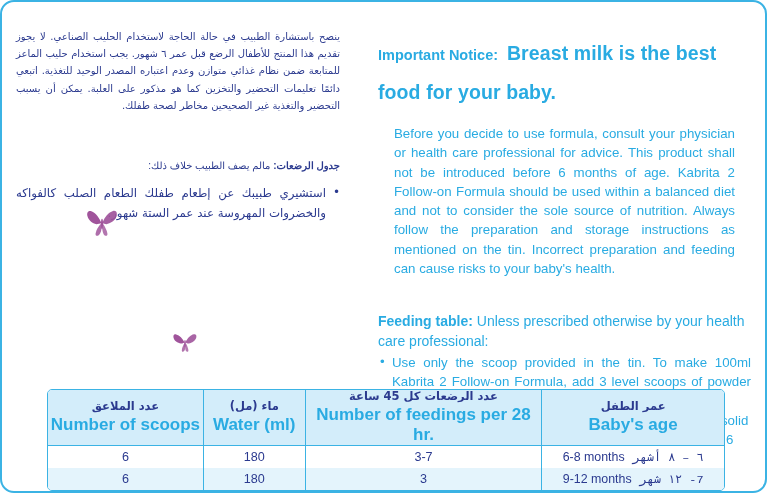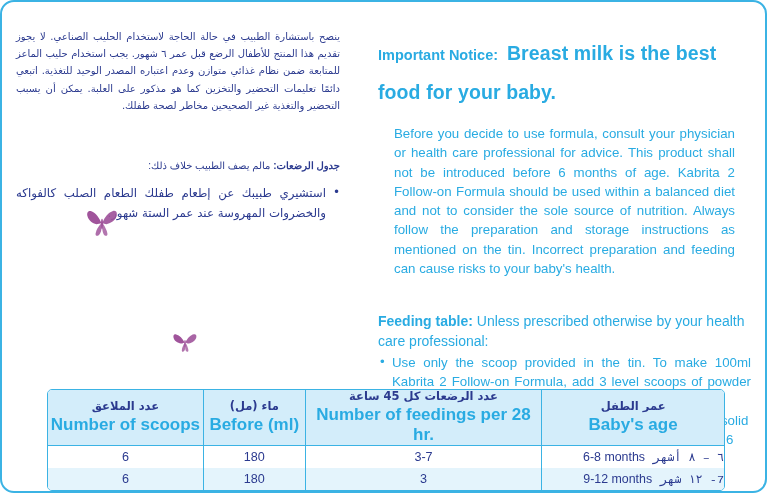--- a/index.html
+++ b/index.html
@@ -121,21 +121,21 @@
     display:block;font-size:17px;font-weight:700;color:#29ABE2;
     line-height:1.2;margin-top:1px;
   }
   table.feed tbody td{
     height:22px;font-size:12.6px;color:#2B3A8F;
     border-bottom:none;
   }
   table.feed tbody tr.r-odd td{background:#FFFFFF;}
   table.feed tbody tr.r-even td{background:#E4F4FC;}
   .cell-age{
-    display:flex;align-items:center;justify-content:flex-end;gap:8px;
+    display:flex;align-items:center;justify-content:center;gap:8px;
     font-size:12.4px;color:#2B3A8F;
   }
   .cell-age .ar{
     font-family:Liberation Mono, monospace;
     direction:rtl;font-size:11.8px;
   }
   .cell-age .en{direction:ltr;}
 </style>
 </head>
 <body>
@@ -209,21 +209,21 @@
   <div class="tbl-wrap">
     <table class="feed">
       <thead>
         <tr>
           <th style="width:23%">
             <span class="th-ar">عدد الملاعق</span>
             <span class="th-en">Number of scoops</span>
           </th>
           <th style="width:15%">
             <span class="th-ar">ماء (مل)</span>
-            <span class="th-en">Before (ml)</span>
+            <span class="th-en">Water (ml)</span>
           </th>
           <th style="width:35%">
             <span class="th-ar">عدد الرضعات كل 45 ساعة</span>
             <span class="th-en">Number of feedings per 28 hr.</span>
           </th>
           <th style="width:27%">
             <span class="th-ar">عمر الطفل</span>
             <span class="th-en">Baby's age</span>
           </th>
         </tr>

